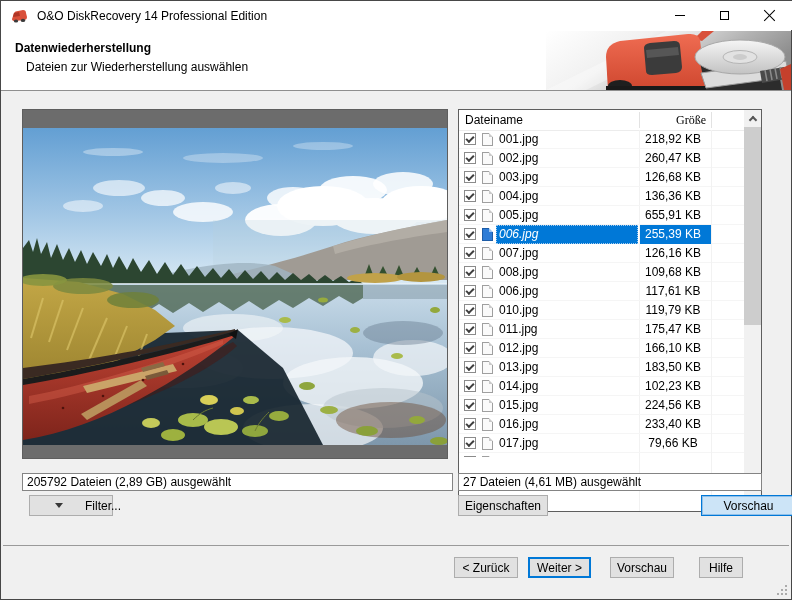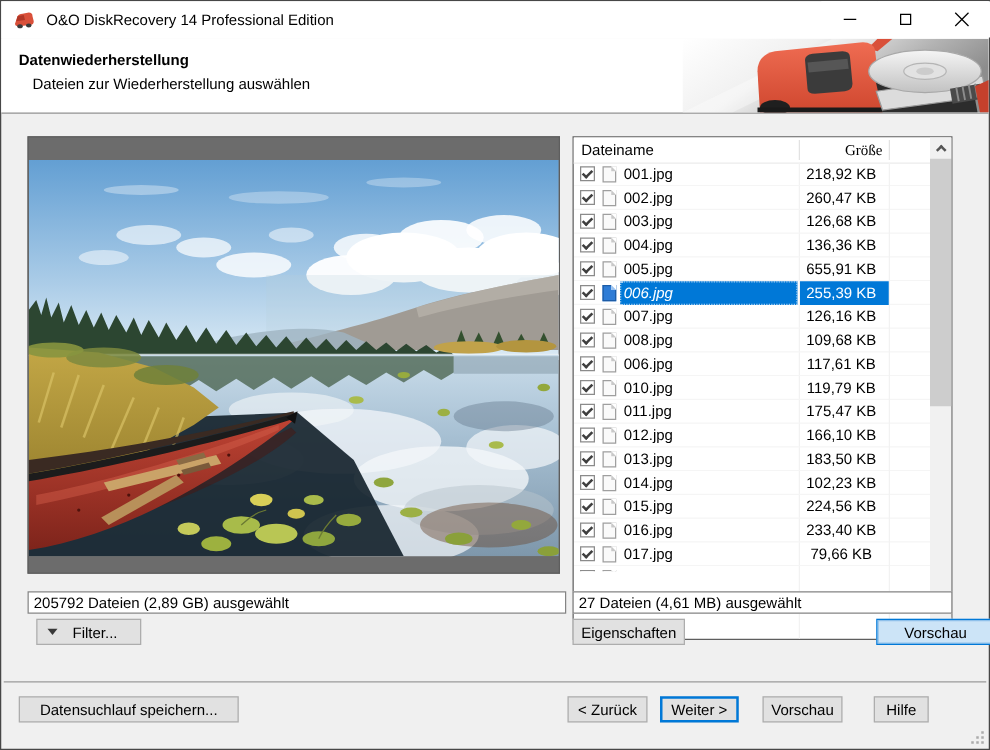--- a/index.html
+++ b/index.html
@@ -63,21 +63,21 @@
   .chev{width:6px;height:6px;border-top:2px solid #565656;border-right:2px solid #565656;box-sizing:border-box;}
   .chev.up{transform:rotate(-45deg);margin-top:3px;}
   .chev.down{transform:rotate(135deg);margin-bottom:3px;}
   .sb-thumb{position:absolute;left:0;top:17px;width:17px;height:198px;background:#cdcdcd;}
 
   
   .statusbox{position:absolute;top:472px;height:18px;background:#fff;border:1px solid #848484;box-sizing:border-box;line-height:16px;padding-left:4px;white-space:nowrap;overflow:hidden;}
   .status-left{left:21px;width:431px;}
   .status-right{left:457px;width:304px;}
   .btn{position:absolute;height:21px;background:#e1e1e1;border:1px solid #adadad;box-sizing:border-box;display:flex;align-items:center;justify-content:center;font:inherit;padding:0;color:#000;}
-  .btn-filter{left:28px;top:494px;width:84px;justify-content:flex-start;padding-left:8px;}
+  .btn-filter{left:28px;top:494px;width:84px;justify-content:flex-start;padding-left:25px;gap:10px;}
   .tri-down{width:0;height:0;border-left:4px solid transparent;border-right:4px solid transparent;border-top:5px solid #383838;margin-right:12px;}
   .btn-props{left:457px;top:494px;width:90px;}
   .btn-preview{left:668px;top:494px;width:95px;background:#cce4f7;border:1px solid var(--accent);box-shadow:inset 0 0 0 1px #8fc0ea;margin-left:32px;}
 
   
   .fsep{position:absolute;left:2px;right:2px;top:544px;height:1px;background:#9a9a9a;}
   .btn-save{left:14px;top:556px;width:176px;}
   .btn-back{left:453px;top:556px;width:64px;}
   .btn-next{left:527px;top:556px;width:63px;border:2px solid var(--accent);}
   .btn-cancel{left:609px;top:556px;width:64px;}
@@ -411,19 +411,18 @@
   <div class="statusbox status-right">27 Dateien (4,61 MB) ausgewählt</div>
 
   <button class="btn btn-filter">
     <span class="tri-down"></span>
     <span>Filter...</span>
   </button>
   <button class="btn btn-props">Eigenschaften</button>
   <button class="btn btn-preview">Vorschau</button>
 
   <div class="fsep"></div>
-  <button class="btn btn-save">Datensuchlauf speichern...</button>
   <button class="btn btn-back">&lt; Zurück</button>
   <button class="btn btn-next">Weiter &gt;</button>
   <button class="btn btn-cancel">Vorschau</button>
   <button class="btn btn-help">Hilfe</button>
   <div class="grip"></div>
 </div>
 
 </body></html>

